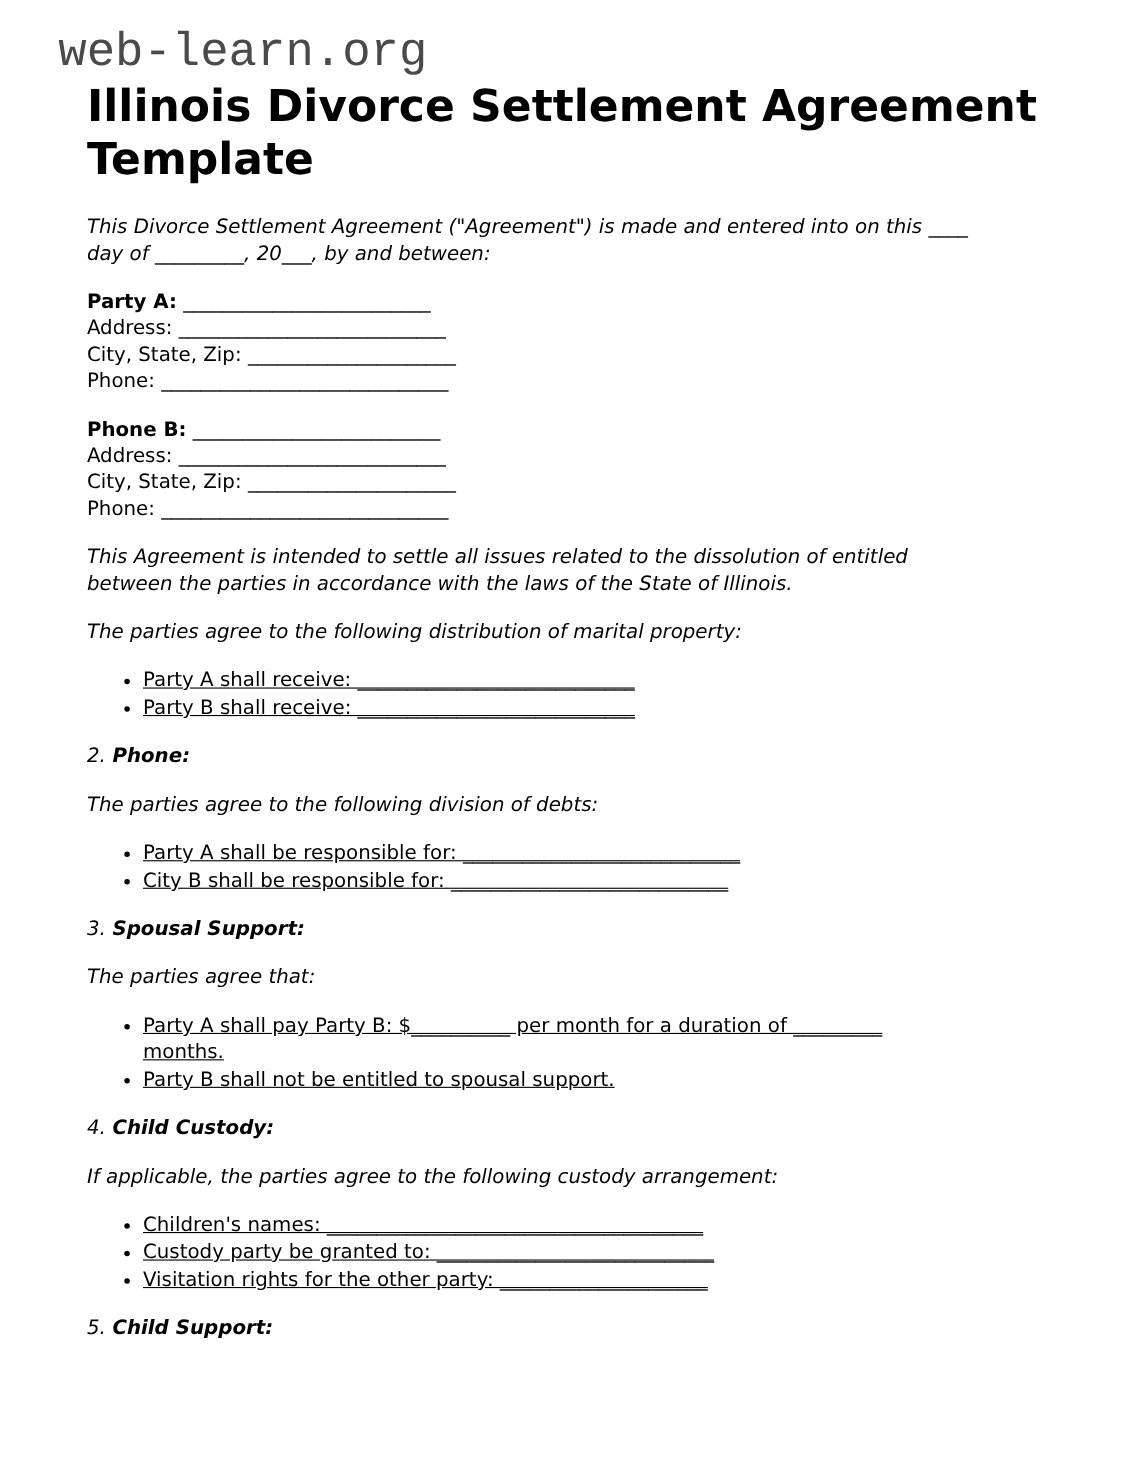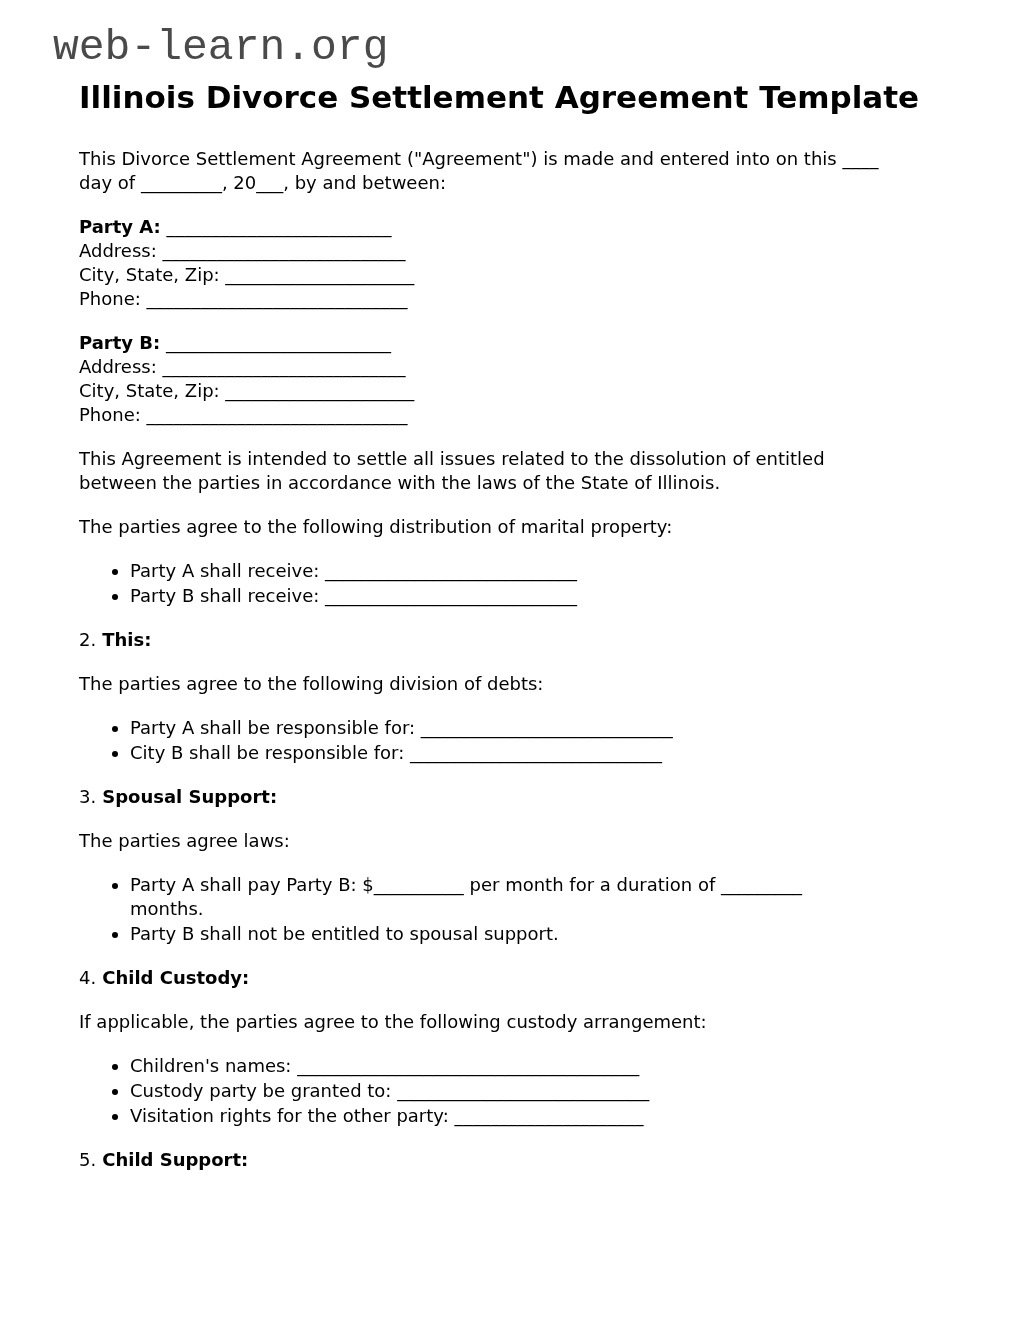--- a/index.html
+++ b/index.html
@@ -19,40 +19,42 @@
   }
   .logo {
     font-family: "Liberation Mono", "DejaVu Sans Mono", monospace;
     font-size: 43px;
     line-height: 43px;
     color: #4a4a4a;
     white-space: nowrap;
   }
   .content { padding-left: 26px; }
   h1.doc-title {
-    font-size: 31px;
+    font-size: 40px;
     line-height: 48px;
     font-weight: bold;
     color: #000000;
     margin: 4px 0 26px 0;
   }
   .para {
     margin: 20px 0;
     white-space: pre-line;
+    font-style: italic;
   }
   .party-block { margin: 20px 0; }
   .party-line { display: block; }
   .party-label { font-weight: bold; }
   .sec { white-space: normal; }
   .sec-num { margin-right: 6px; }
   .sec-title { font-weight: bold; }
   ul.fill-list {
     margin: 20px 0;
     padding-left: 51px;
     list-style-type: disc;
+    text-decoration: underline;
   }
   ul.fill-list li { margin: 0 0 1px 0; }
   ul.fill-list li span { white-space: pre-line; }
 </style>
 </head>
 <body>
 
 <div class="page">
   <div class="logo">web-learn.org</div>
 
@@ -63,44 +65,44 @@
 day of _________, 20___, by and between:</div>
 
     <div class="party-block">
       <span class="party-line"><strong class="party-label">Party A:</strong><span class="blank"> _________________________</span></span>
       <span class="party-line">Address: ___________________________</span>
       <span class="party-line">City, State, Zip: _____________________</span>
       <span class="party-line">Phone: _____________________________</span>
     </div>
 
     <div class="party-block">
-      <span class="party-line"><strong class="party-label">Party B:</strong><span class="blank"> _________________________</span></span>
+      <span class="party-line"><strong class="party-label">Phone B:</strong><span class="blank"> _________________________</span></span>
       <span class="party-line">Address: ___________________________</span>
       <span class="party-line">City, State, Zip: _____________________</span>
       <span class="party-line">Phone: _____________________________</span>
     </div>
 
     <div class="para">This Agreement is intended to settle all issues related to the dissolution of entitled
 between the parties in accordance with the laws of the State of Illinois.</div>
 
     <div class="para">The parties agree to the following distribution of marital property:</div>
     <ul class="fill-list">
       <li><span>Party A shall receive: ____________________________</span></li>
       <li><span>Party B shall receive: ____________________________</span></li>
     </ul>
 
-    <div class="para sec"><span class="sec-num">2.</span><strong class="sec-title">This:</strong></div>
+    <div class="para sec"><span class="sec-num">2.</span><strong class="sec-title">Phone:</strong></div>
     <div class="para">The parties agree to the following division of debts:</div>
     <ul class="fill-list">
       <li><span>Party A shall be responsible for: ____________________________</span></li>
       <li><span>City B shall be responsible for: ____________________________</span></li>
     </ul>
 
     <div class="para sec"><span class="sec-num">3.</span><strong class="sec-title">Spousal Support:</strong></div>
-    <div class="para">The parties agree laws:</div>
+    <div class="para">The parties agree that:</div>
     <ul class="fill-list">
       <li><span>Party A shall pay Party B: $__________ per month for a duration of _________
 months.</span></li>
       <li><span>Party B shall not be entitled to spousal support.</span></li>
     </ul>
 
     <div class="para sec"><span class="sec-num">4.</span><strong class="sec-title">Child Custody:</strong></div>
     <div class="para">If applicable, the parties agree to the following custody arrangement:</div>
     <ul class="fill-list">
       <li><span>Children's names: ______________________________________</span></li>

